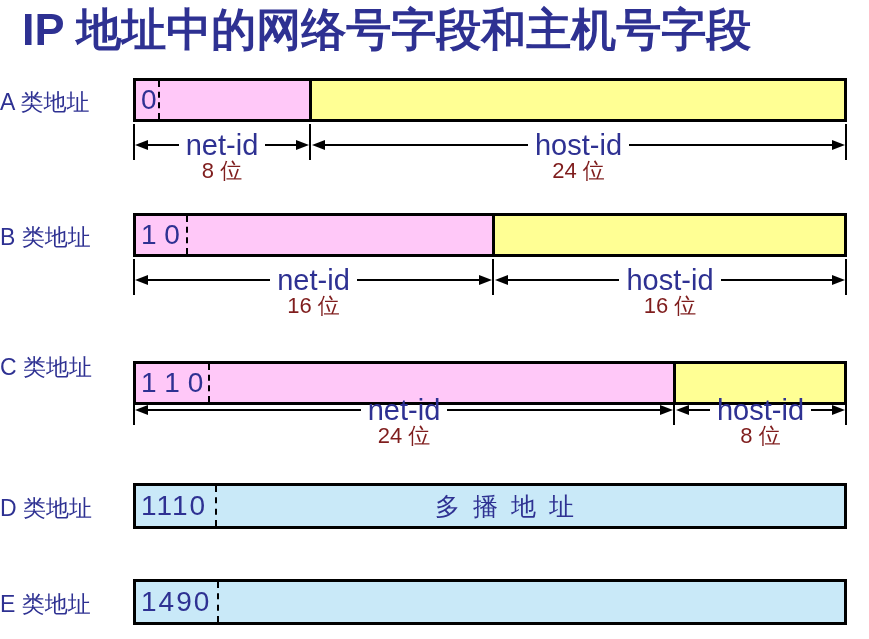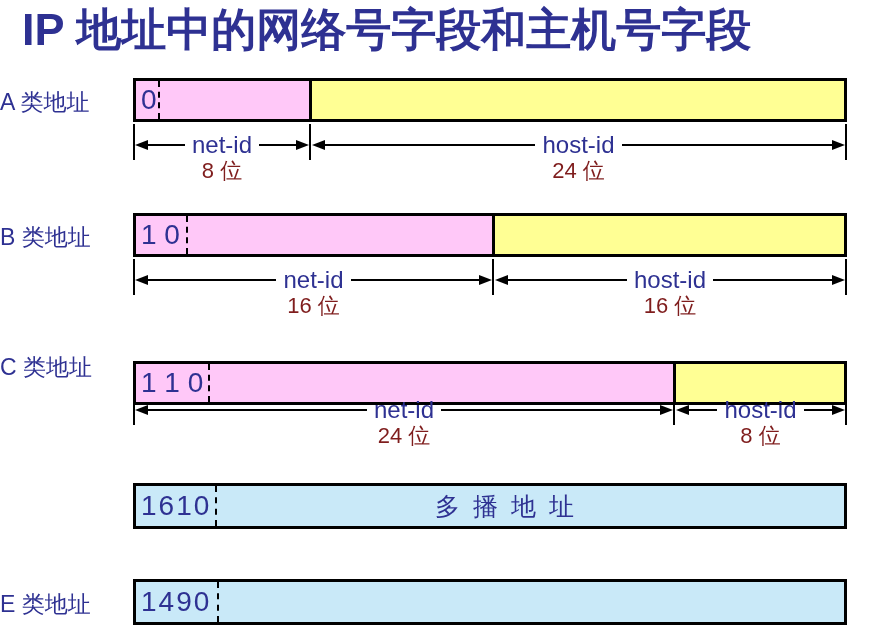--- a/index.html
+++ b/index.html
@@ -33,21 +33,21 @@
     position:absolute; top:0; bottom:0; width:0; border-left:2px dashed #000;
   }
   .box-content {
     position:absolute; left:0; top:0; right:0; bottom:0;
     display:flex; align-items:center; justify-content:center;
     font-size:25px; color:#2E3192; letter-spacing:3px; white-space:pre;padding-left:32px;
   }
   .tick { position:absolute; width:2px; height:36px; background:#000; }
   .measure { position:absolute; height:26px; display:flex; align-items:center; }
   .m-line { flex:1; height:2px; background:#000; min-width:5px; }
-  .m-name { padding:0 7px; font-size:24px; color:#2E3192; white-space:nowrap; }
+  .m-name { padding:0 7px; font-size:29px; color:#2E3192; white-space:nowrap; }
   .ah { width:0; height:0; border-top:5px solid transparent; border-bottom:5px solid transparent; flex:0 0 auto; }
   .ah-l { border-right:13px solid #000; }
   .ah-r { border-left:13px solid #000; }
   .bits {
     position:absolute; text-align:center; font-size:22px; color:#7f1d1d;
     white-space:nowrap;
   }
 </style>
 </head>
 <body>
@@ -127,24 +127,25 @@
   <div class="bits" style="left:135px;top:421px;width:538px">24 位</div>
   <div class="measure" style="left:676px;top:397px;width:169px">
     <div class="ah ah-l"></div>
     <div class="m-line"></div>
     <div class="m-name">host-id</div>
     <div class="m-line"></div>
     <div class="ah ah-r"></div>
   </div>
   <div class="bits" style="left:676px;top:421px;width:169px">8 位</div>
 
+  <div class="row-label" style="top:493px">D 类地址</div>
   <div class="abox special" style="top:483px">
     <div class="box-content">多 播 地 址</div>
     <div class="dashline" style="left:79px"></div>
-    <div class="prefix tight">1610</div>
+    <div class="prefix tight">1110</div>
   </div>
 
   <div class="row-label" style="top:589px">E 类地址</div>
   <div class="abox special" style="top:579px">
     <div class="dashline" style="left:81px"></div>
     <div class="prefix tight">1490</div>
   </div>
 
 </div>
 

